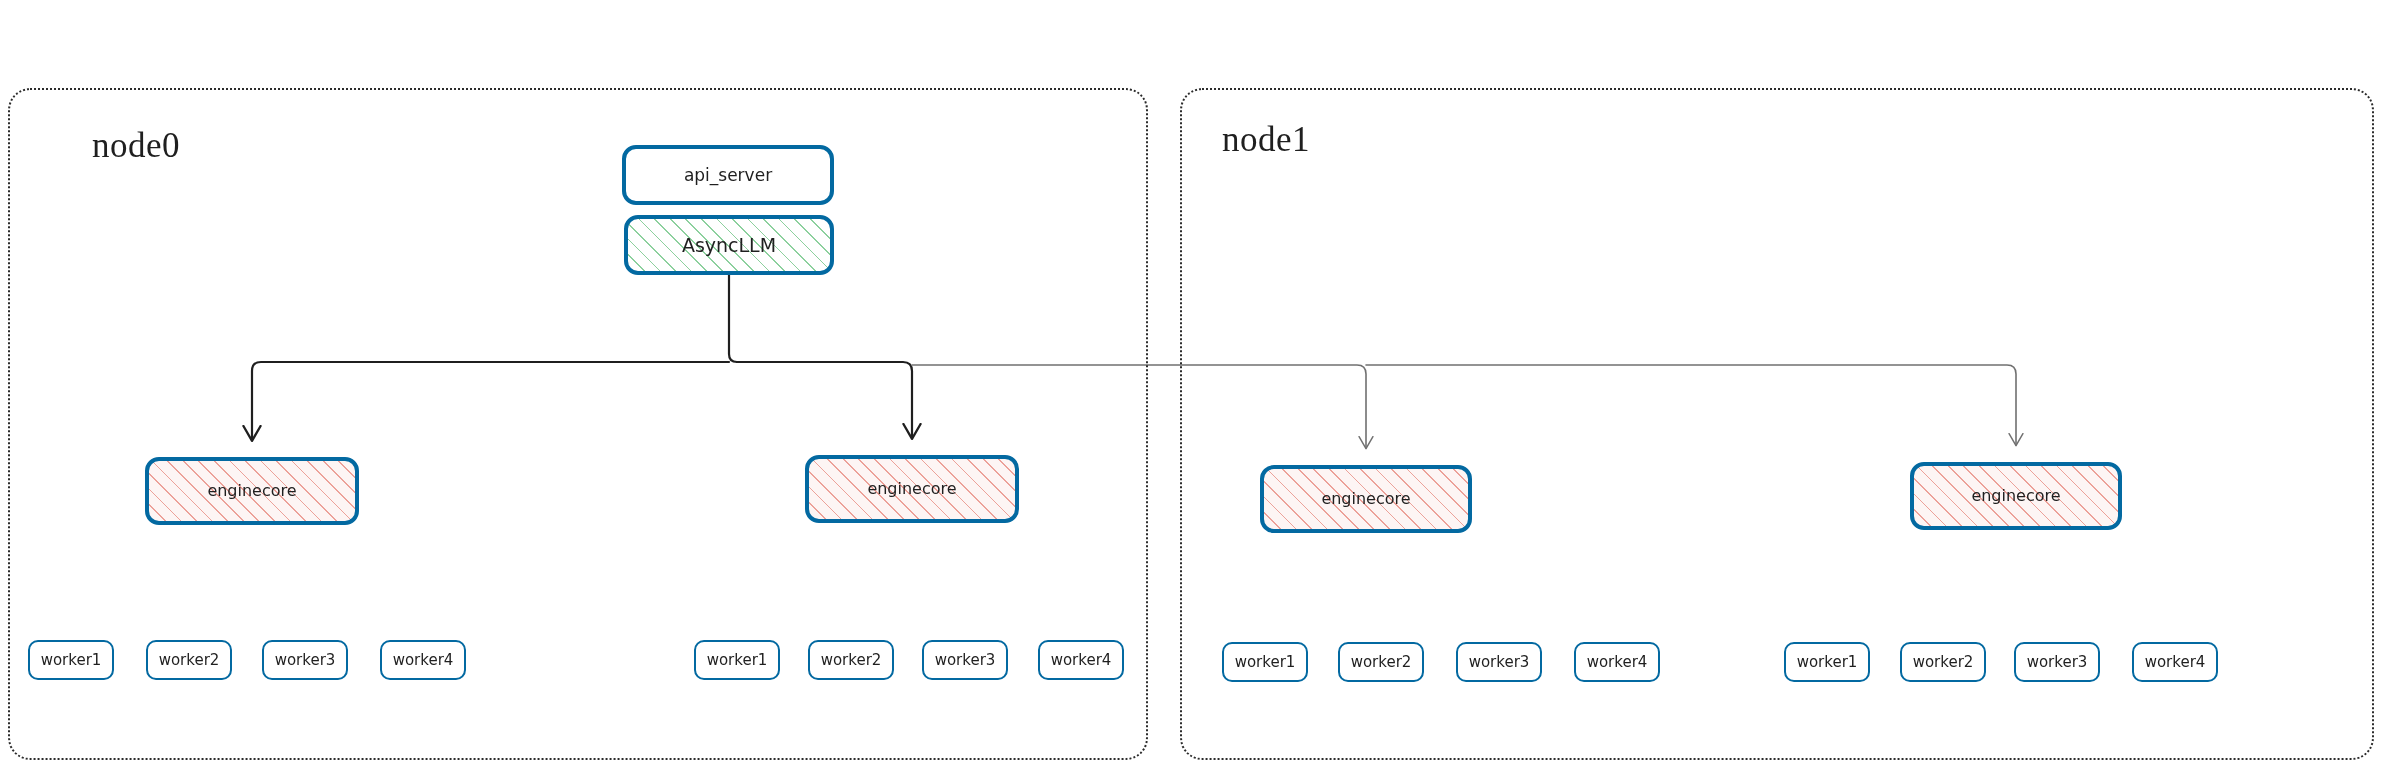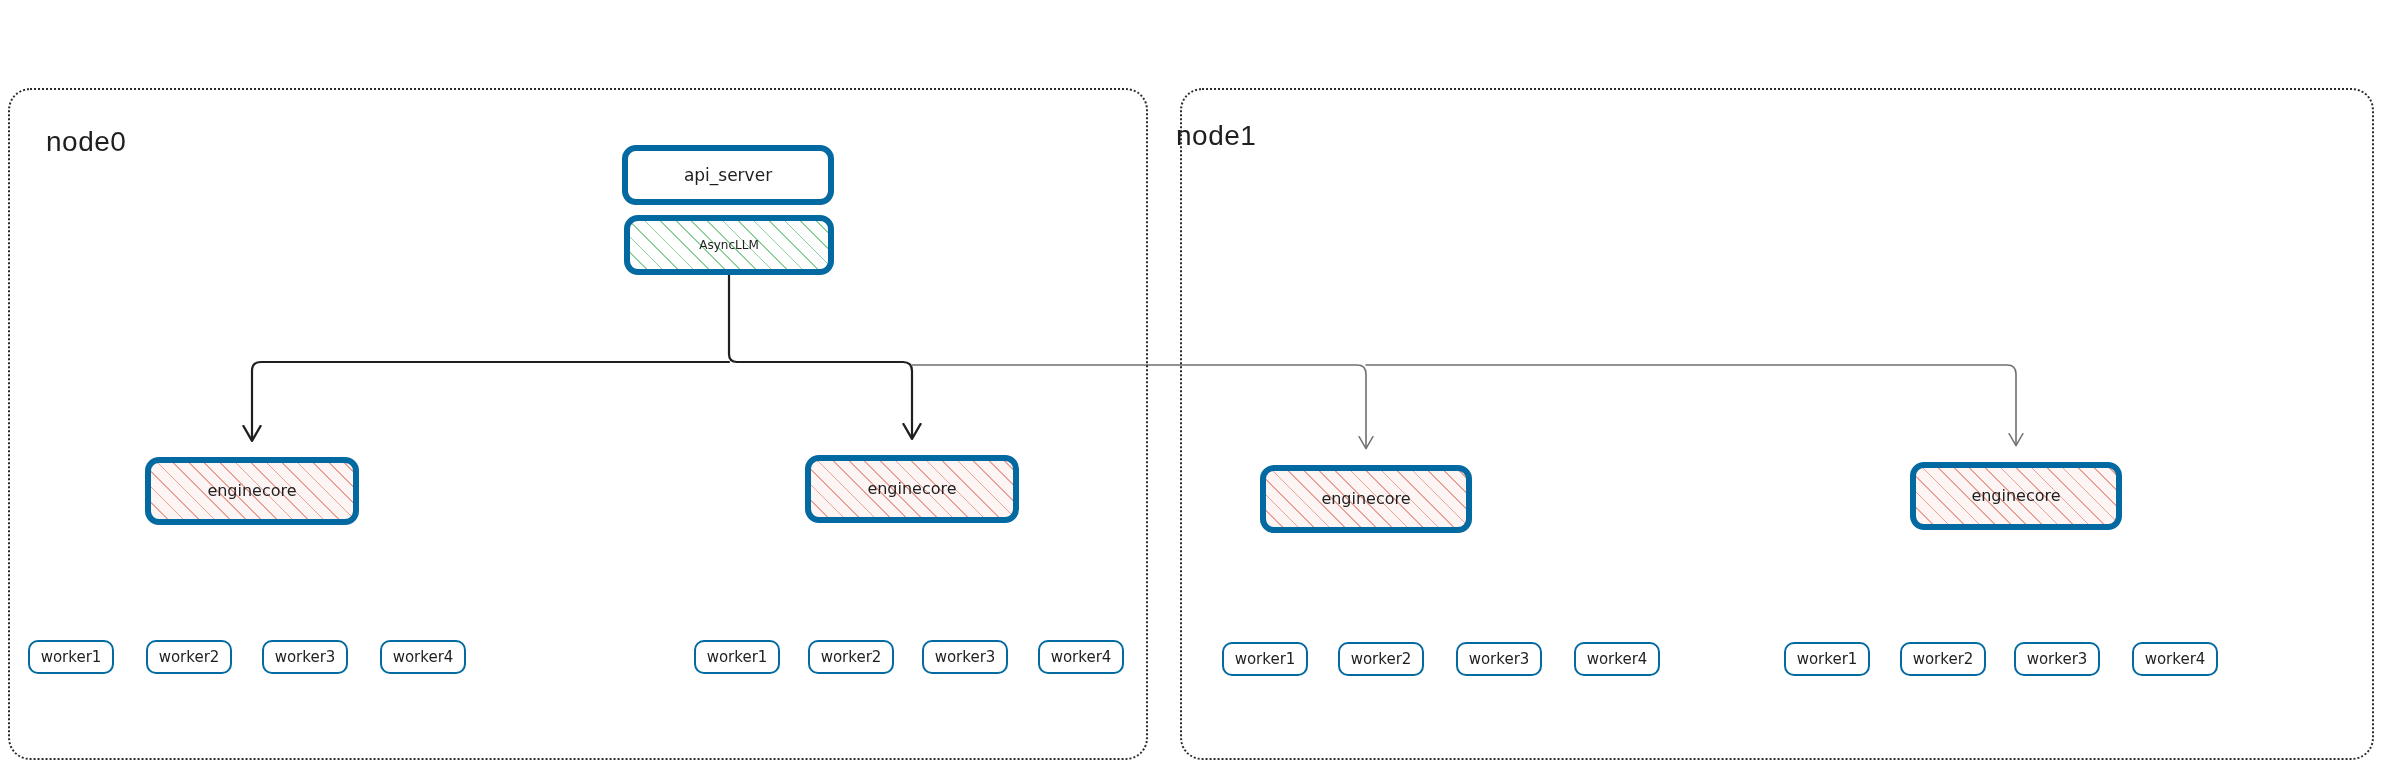--- a/index.html
+++ b/index.html
@@ -35,52 +35,53 @@
   
   .node-cluster {
     position: absolute;
     border: 2.5px dotted #2b2b2b;
     border-radius: 22px;
     background: transparent;
     box-sizing: border-box;
   }
   .node-label {
     position: absolute;
-    font-family: Liberation Sans, sans-serif;
-    font-size: 28px;
+    font-family: Liberation Serif, serif;
+    font-size: 35px;
     font-weight: 500;
     color: #1f1f1f;
     letter-spacing: 0.5px;
     white-space: nowrap;
+    margin-left: 46px;
   }
 
   
   .box {
     position: absolute;
     box-sizing: border-box;
-    border: 6px solid #0369a1;
+    border: 4px solid #0369a1;
     border-radius: 12px;
     background: #ffffff;
     display: flex;
     align-items: center;
     justify-content: center;
     color: #1f1f1f;
     font-family: "DejaVu Sans", sans-serif;
     white-space: nowrap;
     overflow: hidden;
   }
 
   .box.api-server {
     border-radius: 14px;
     font-size: 17px;
   }
 
   .box.asyncllm {
     border-radius: 14px;
-    font-size: 12px;
+    font-size: 19px;
     background-color: #ffffff;
     background-image: repeating-linear-gradient(
       45deg,
       rgba(120, 200, 140, 0.85) 0px,
       rgba(120, 200, 140, 0.85) 1.2px,
       rgba(255,255,255,0) 1.2px,
       rgba(255,255,255,0) 11px
     );
   }
 
@@ -95,21 +96,21 @@
       rgba(255,255,255,0) 1.2px,
       rgba(255,255,255,0) 11px
     );
     align-items: center;
   }
 
   .box.worker {
     border-radius: 10px;
     border-width: 2px;
     font-size: 15px;
-    height: 34px;
+    height: 40px;
   }
 
   .box-label {
     position: relative;
     z-index: 2;
     line-height: 1;
   }
 
   
   #edges {

